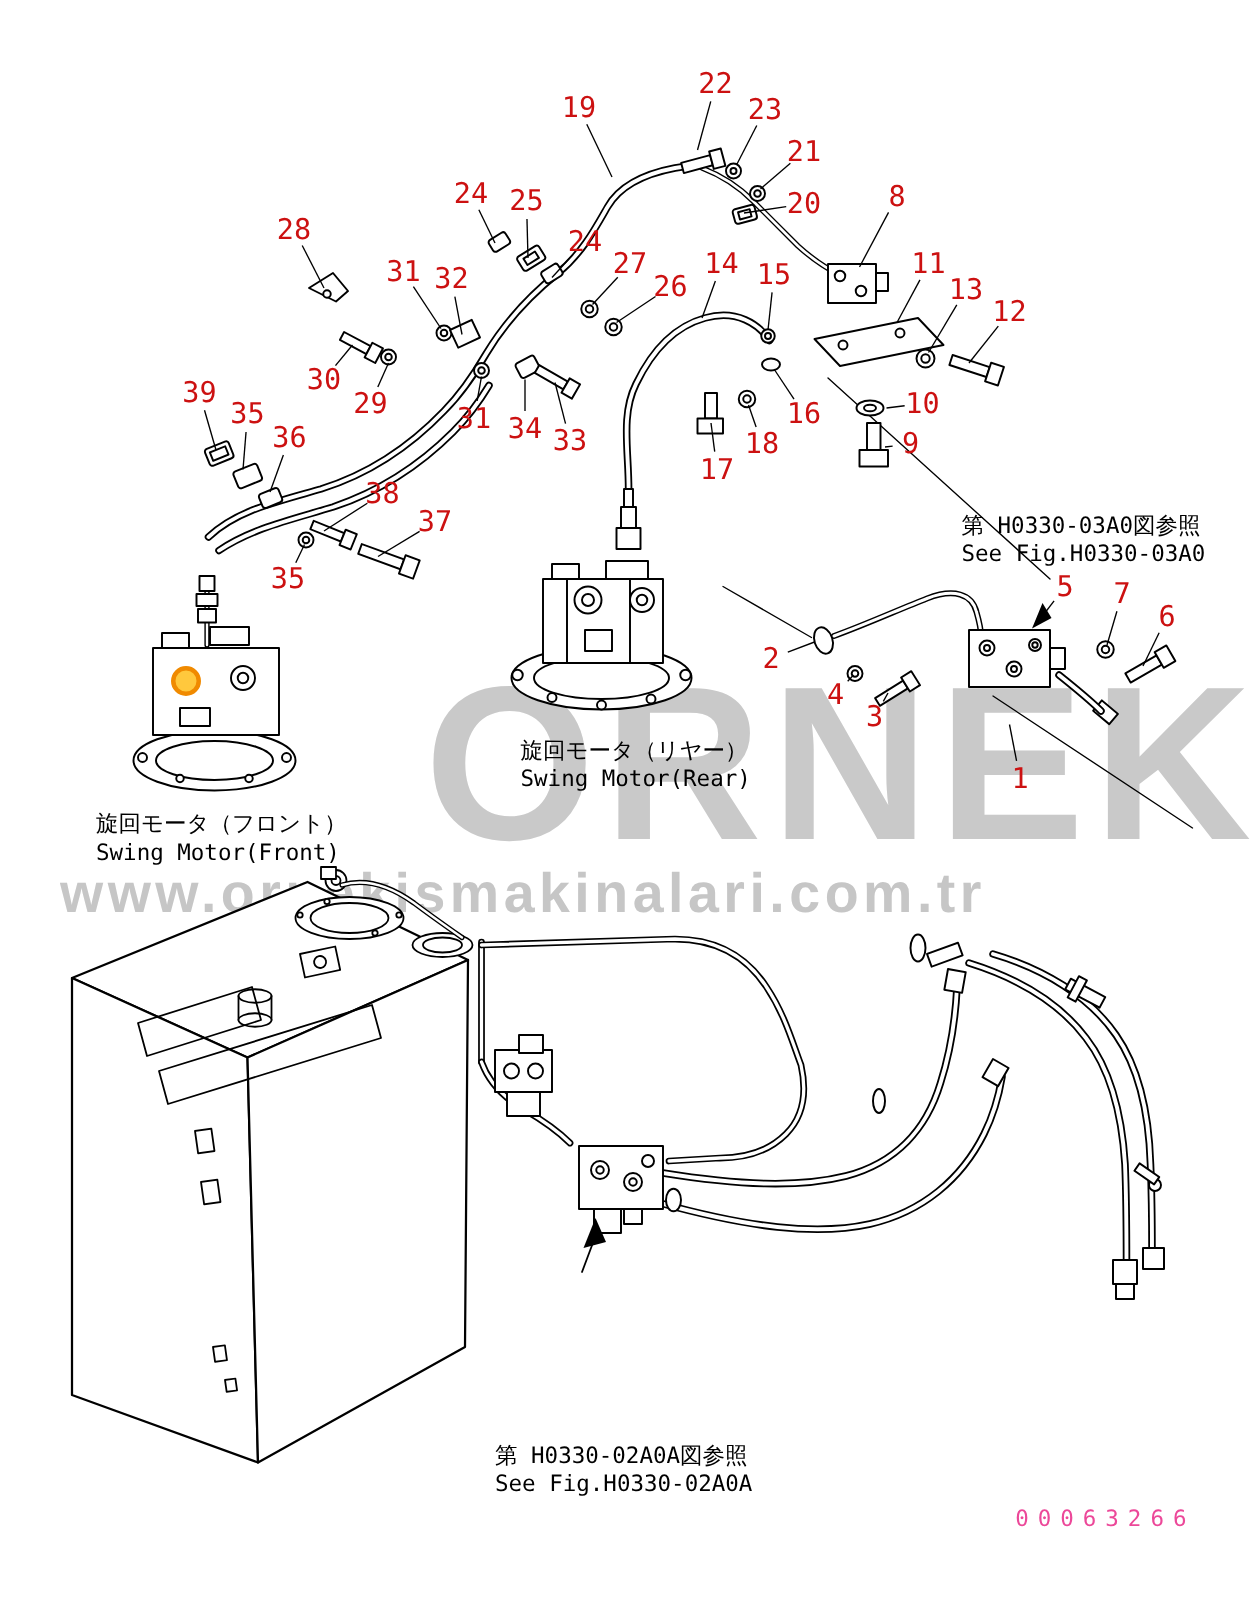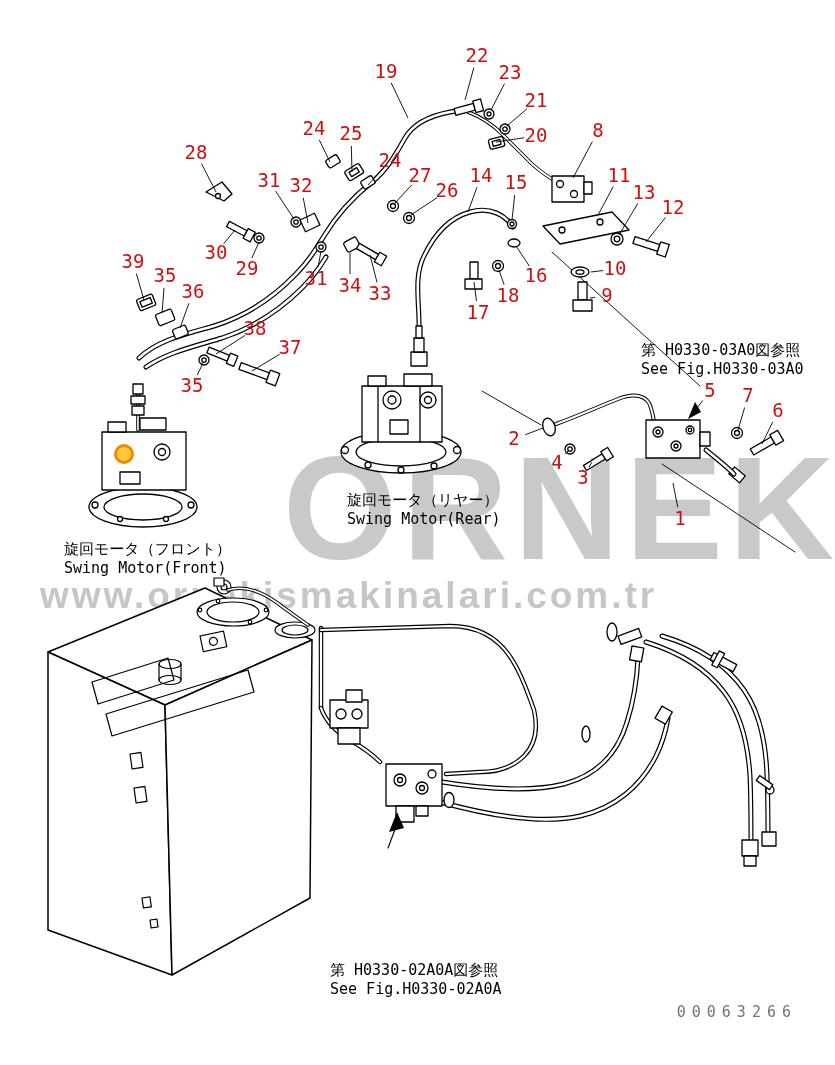--- a/index.html
+++ b/index.html
@@ -15,21 +15,21 @@
   #callout-layer{position:absolute;left:0;top:0;z-index:4;
                  font-family:"DejaVu Sans Mono",monospace;}
   .label{position:absolute;z-index:3;font-size:15px;line-height:19px;
          color:#000;white-space:nowrap;}
   .lbl-ref-top{left:641px;top:341px;}
   .lbl-rear{left:347px;top:491px;}
   .lbl-front{left:64px;top:540px;}
   .lbl-tank{left:104px;top:827px;}
   .lbl-ref-bottom{left:330px;top:925px;margin-top:36px;}
   .drawing-number{position:absolute;right:38px;bottom:44px;z-index:3;
-                  font-size:15px;letter-spacing:6px;color:#737373;}
+                  font-size:15px;letter-spacing:6px;color:#ec4899;}
 </style>
 </head>
 <body>
 
 <div class="page">
 
   <div class="wm-brand" style="color:#c9c9c9;">ORNEK</div>
   <div class="wm-url" style="color:#c6c6c6;">www.ornekismakinalari.com.tr</div>
 
   <svg class="art" width="835" height="1065" viewBox="0 0 835 1065" xmlns="http://www.w3.org/2000/svg">

